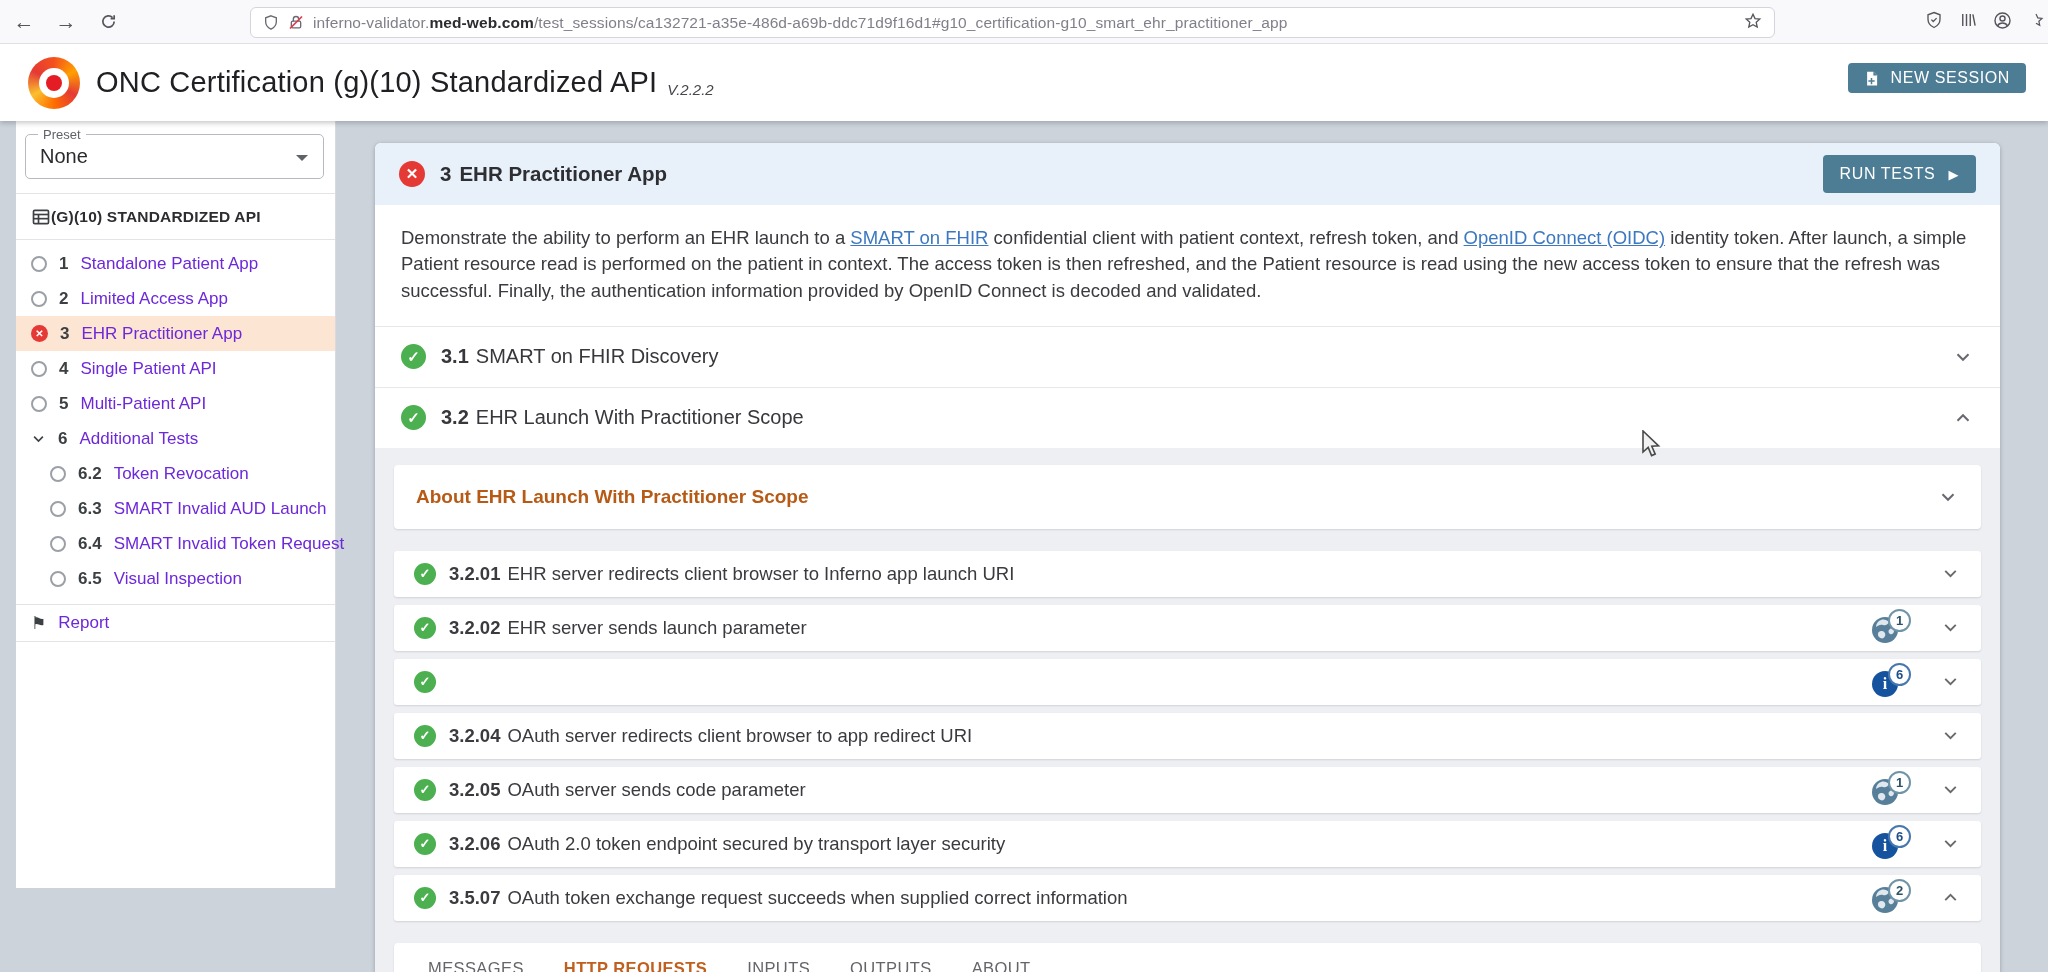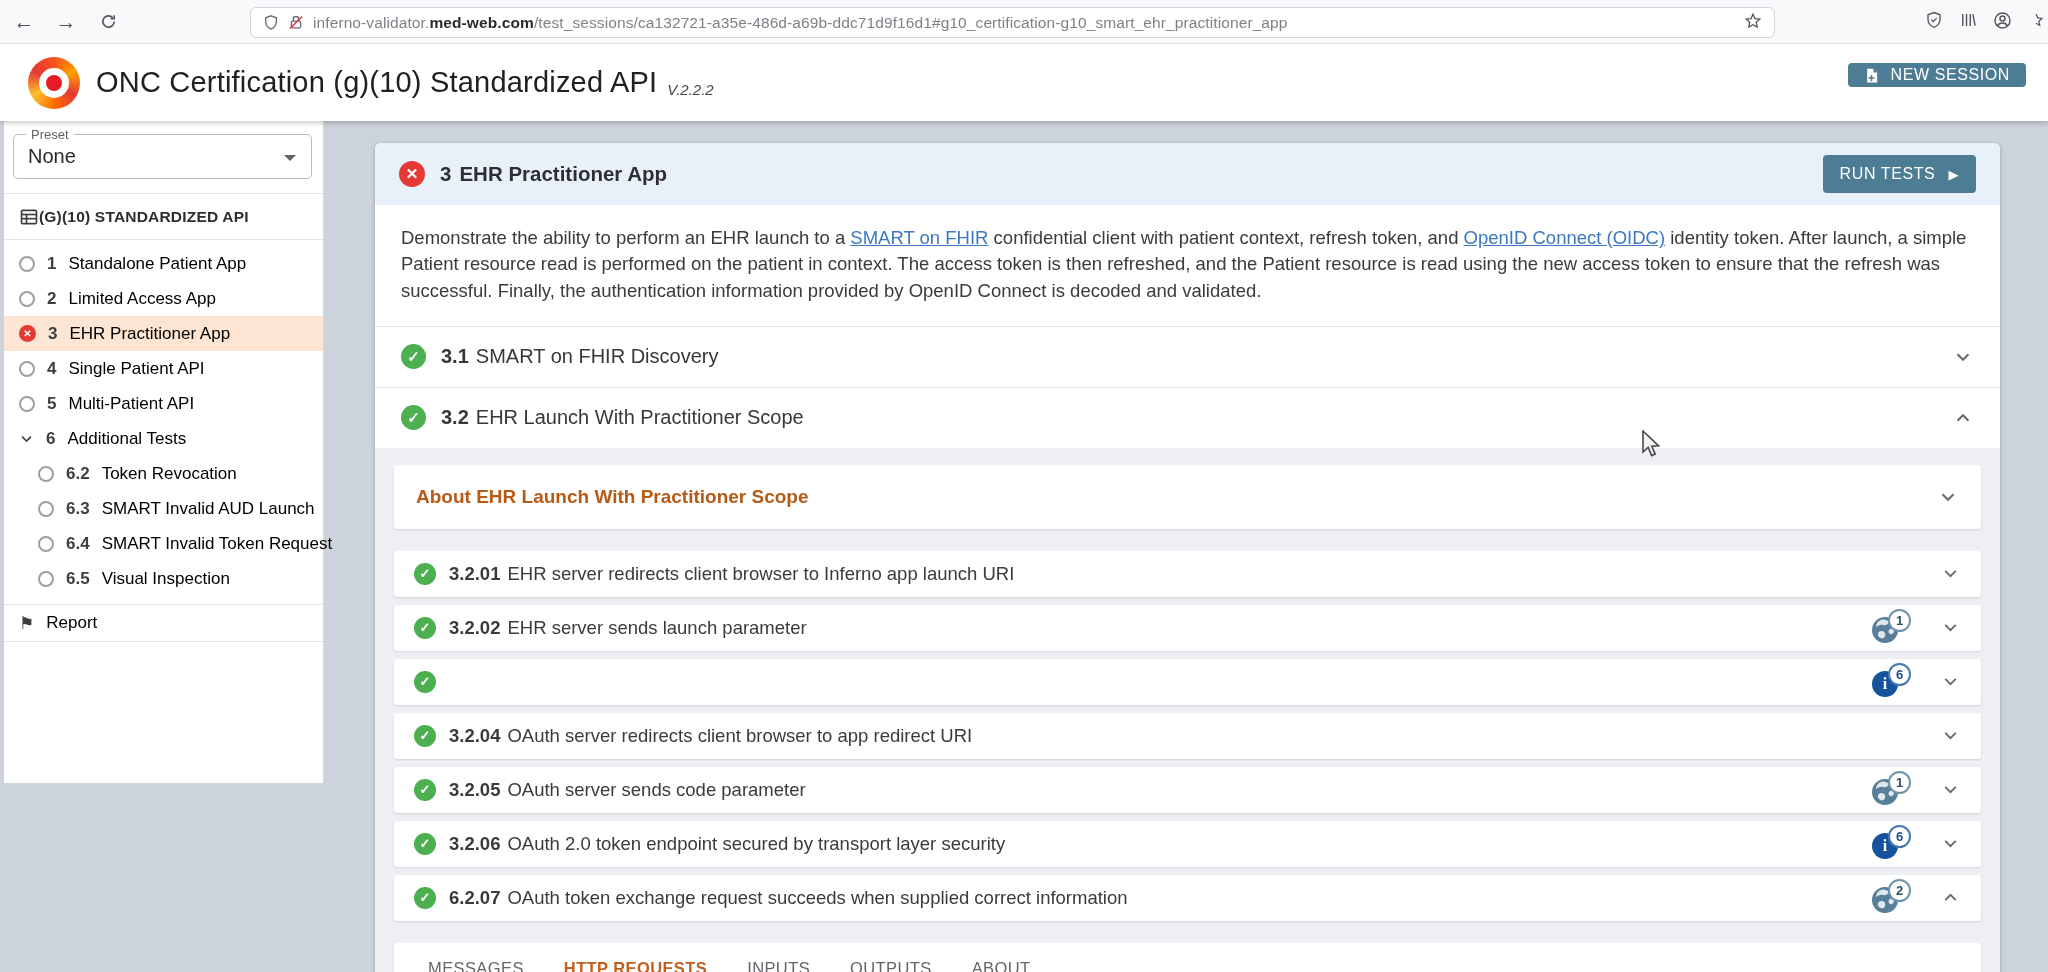--- a/index.html
+++ b/index.html
@@ -18,39 +18,39 @@
   .tb-right { position:absolute; right:4px; top:0; height:44px; display:flex; align-items:center; gap:16px; color:#55555c; padding-right:0; }
 
   
   .appheader { position:absolute; left:0; top:44px; width:2048px; height:77px; background:#ffffff; box-shadow:0 2px 5px rgba(0,0,0,.22); display:flex; align-items:center; z-index:40; }
   .logo { width:52px; height:52px; border-radius:50%; margin-left:28px; background:conic-gradient(#f4511e,#ffa000,#e53935,#ff6d00,#fbc02d,#e53935,#f4511e); position:relative; }
   .logo::before { content:""; position:absolute; inset:11px; border-radius:50%; background:#ffffff; }
   .logo::after { content:""; position:absolute; inset:18px; border-radius:50%; background:#e51c23; }
   .app-title { font-size:29px; color:#202024; margin-left:16px; letter-spacing:.2px; }
   .app-version { font-size:15px; font-style:italic; color:#46464c; margin-left:10px; margin-top:14px; }
   .btn-steel { background:#4d7c95; color:#ffffff; border:none; border-radius:4px; display:flex; align-items:center; font-size:16px; letter-spacing:.6px; font-family:"Liberation Sans", sans-serif; cursor:pointer; }
-  .new-session { position:absolute; right:22px; top:19px; height:24px; padding:0 16px; }
+  .new-session { position:absolute; right:22px; top:19px; height:30px; padding:0 16px; }
   .new-session .doc { margin-right:11px; display:flex; }
 
   
-  .sidebar { position:absolute; left:4px; top:121px; width:320px; height:662px; background:#ffffff; border-right:1px solid #d7dbdf; z-index:10; }
+  .sidebar { position:absolute; left:16px; top:121px; width:320px; height:767px; background:#ffffff; border-right:1px solid #d7dbdf; z-index:10; }
   .preset-wrap { position:relative; margin:13px 11px 0 9px; height:45px; border:1px solid #b6bac0; border-radius:5px; background:#fff; display:flex; align-items:center; padding:0 14px; cursor:pointer; }
   .preset-label { position:absolute; top:-8px; left:12px; background:#ffffff; padding:0 5px; font-size:13px; color:#5f6368; }
   .preset-value { font-size:20px; color:#2a2a2e; }
   .preset-caret { position:absolute; right:15px; top:20px; width:0; height:0; border-left:6px solid transparent; border-right:6px solid transparent; border-top:6px solid #5f6368; }
   .side-divider { border-top:1px solid #e1e3e6; margin-top:14px; }
   .suite-head { display:flex; align-items:center; padding:13px 14px 12px 15px; cursor:pointer; }
   .suite-title { font-size:15.5px; font-weight:bold; color:#2c2c31; letter-spacing:.2px; }
   .nav-list { margin-top:6px; }
   .nav-item { height:35px; display:flex; align-items:center; padding-left:15px; gap:12px; cursor:pointer; }
   .nav-item.selected { background:#fce5d2; }
   .nav-item.sub { padding-left:34px; }
   .radio { width:16px; height:16px; border:2px solid #9aa0a6; border-radius:50%; background:#fff; flex:none; }
   .nav-num { font-weight:bold; font-size:17px; color:#3c4043; }
-  .nav-label { font-size:17px; color:#000000; white-space:nowrap; }
+  .nav-label { font-size:17px; color:#6d28d9; white-space:nowrap; }
   .report-row { height:37px; display:flex; align-items:center; gap:12px; padding-left:15px; cursor:pointer; border-bottom:1px solid #e1e3e6; }
   .flag-icon { font-size:17px; color:#3c4043; line-height:1; }
 
   
   .main { position:absolute; left:321px; top:121px; width:1727px; height:851px; background:#ccd3db; }
   .card { position:absolute; left:54px; top:22px; width:1625px; bottom:-8px; background:#ffffff; border-radius:6px 6px 0 0; box-shadow:0 1px 4px rgba(0,0,0,.25); display:flex; flex-direction:column; overflow:hidden; }
   .card-head { height:62px; background:#e8f1fa; display:flex; align-items:center; padding:0 24px; flex:none; }
   .status-x { width:26px; height:26px; border-radius:50%; background:#e53935; color:#fff; display:flex; align-items:center; justify-content:center; font-size:15px; font-weight:bold; flex:none; }
   .status-x.small { width:17px; height:17px; font-size:10px; }
   .group-title { margin-left:15px; font-size:20.5px; font-weight:bold; color:#2e2e33; }
@@ -376,21 +376,21 @@
           </span>
           <span class="chev">
               <svg width="21" height="21" viewBox="0 0 24 24" fill="none" stroke="#68686e" stroke-width="2.2">
                 <polyline points="6,9 12,15 18,9"></polyline>
               </svg>
             </span>
         </div>
 
         <div class="test-row">
           <span class="check std">✓</span>
-          <span class="test-text"><b>6.2.07</b><span>OAuth token exchange request succeeds when supplied correct information</span></span>
+          <span class="test-text"><b>3.5.07</b><span>OAuth token exchange request succeeds when supplied correct information</span></span>
           <span class="badge-slot">
             <span class="type-icon">
                 <svg width="26" height="26" viewBox="0 0 26 26">
                   <circle cx="13" cy="13" r="13" fill="#577f99"></circle>
                   <path d="M4 10c2-1 4-3 7-2s5-1 6-3c-2-2-5-3-8-2C6 4 4 7 4 10z" fill="#dfe8ee"></path>
                   <path d="M9 14c3 0 5 2 4 5s-4 3-6 1-1-6 2-6z" fill="#dfe8ee"></path>
                   <path d="M18 12c2-1 4 0 4 2s-2 4-4 3-2-4 0-5z" fill="#dfe8ee"></path>
                 </svg>
               </span>
             <span class="count-badge">2</span>

